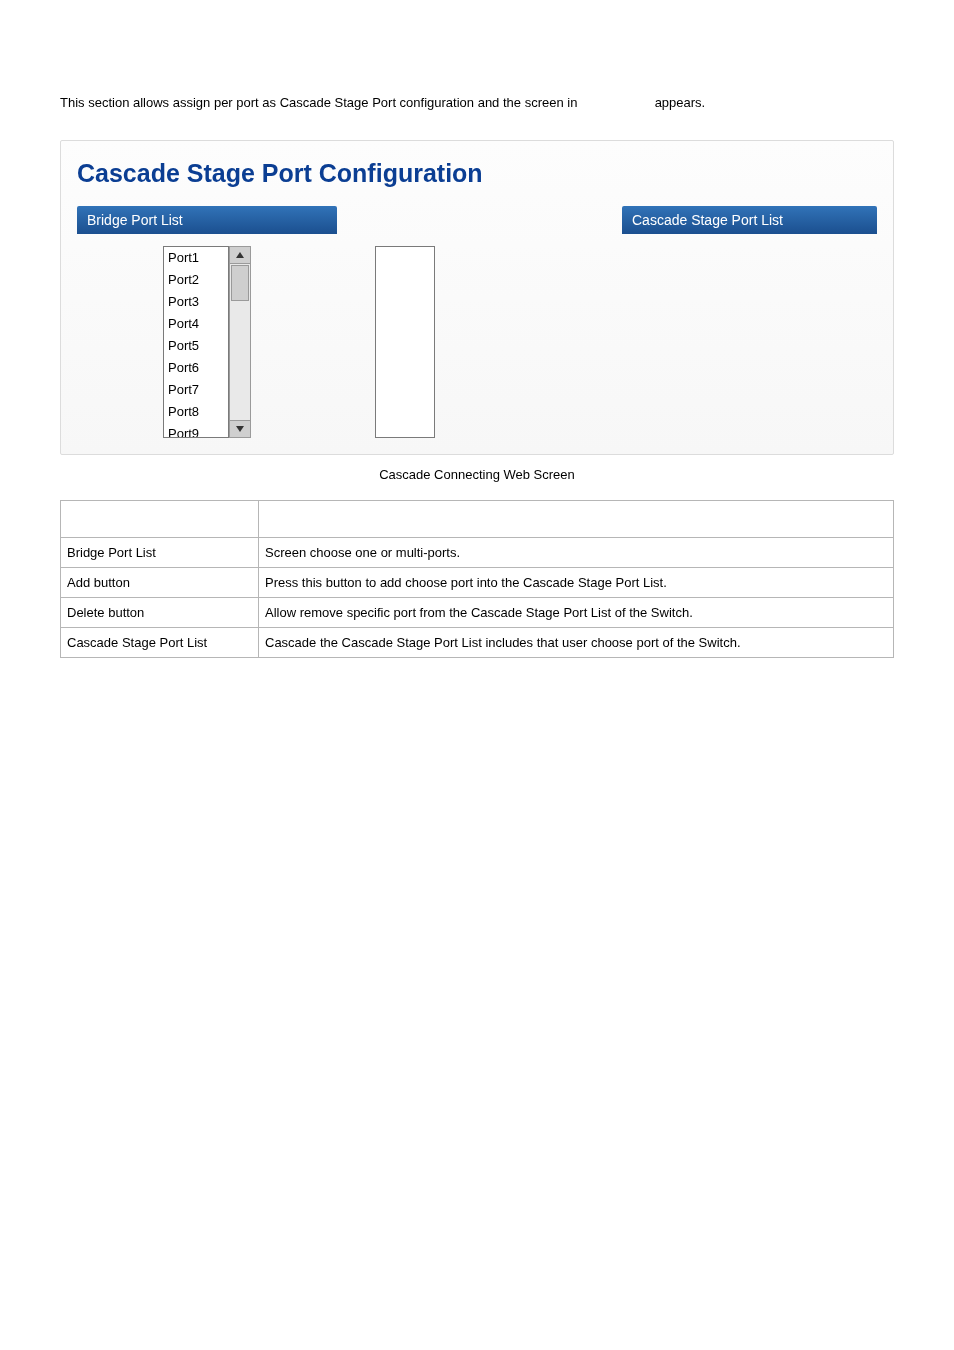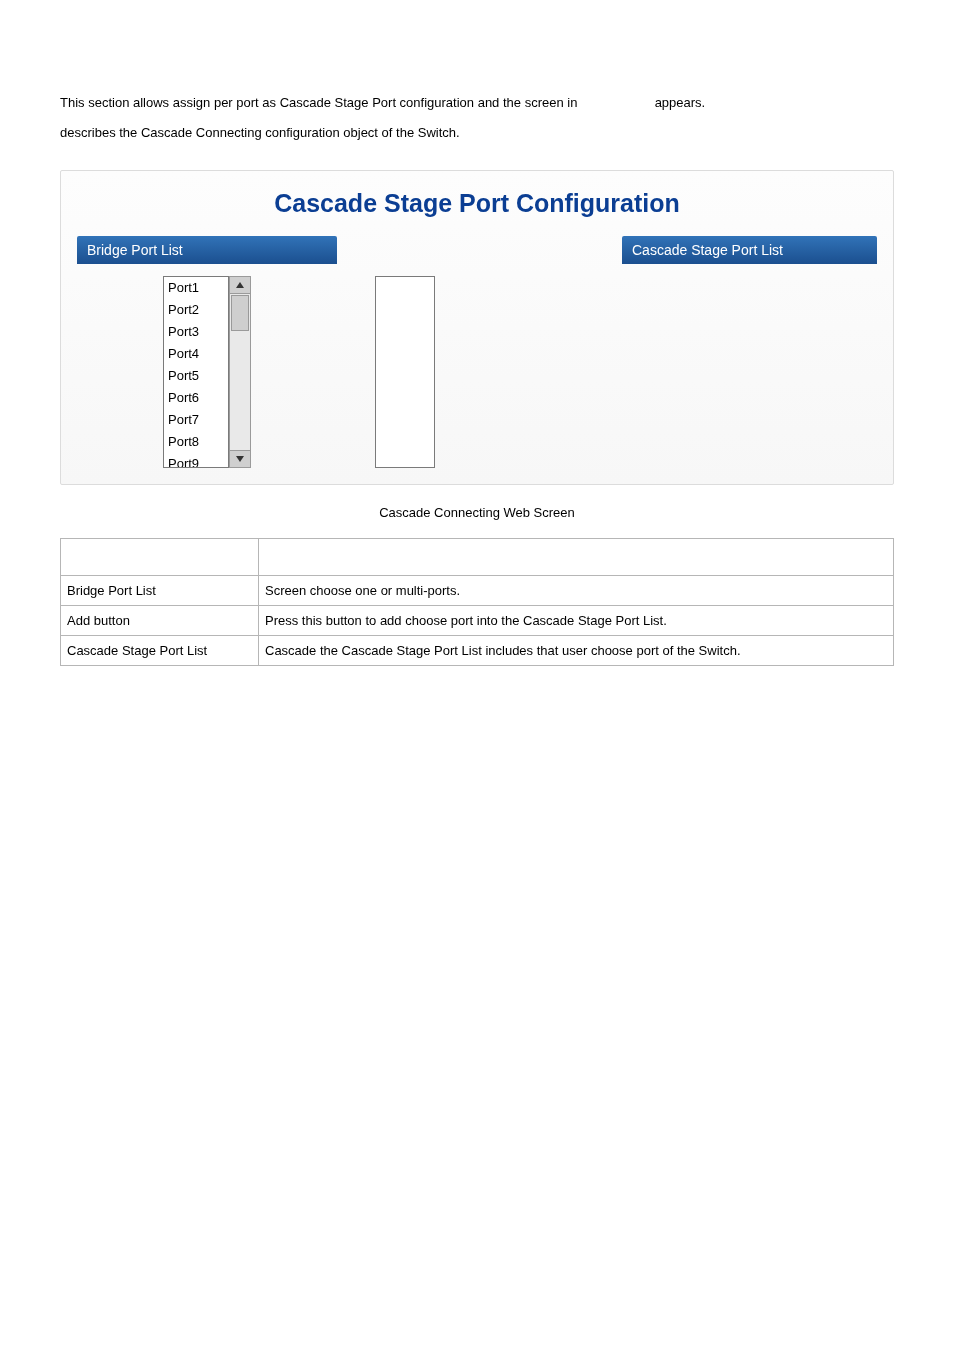--- a/index.html
+++ b/index.html
@@ -1,19 +1,19 @@
 <!DOCTYPE html>
 <html><head>
 <meta charset="utf-8">
 <style>
   html,body{margin:0;padding:0;background:#fff;font-family:Arial,Helvetica,sans-serif;color:#000}
   .page{width:954px;min-height:1350px;margin:0 auto;box-sizing:border-box;padding:88px 60px 30px 60px}
   .intro{font-size:13px;line-height:30px;color:#000}
   .panel{margin-top:22px;border:1px solid #dcdcdc;background:#ffffff;background:linear-gradient(#fdfdfd,#f7f7f7);padding:18px 16px 16px 16px;border-radius:2px}
-  .panel-title{font-family:Verdana,Geneva,sans-serif;font-size:25px;font-weight:700;color:#0b3e93;text-align:center;margin-bottom:18px}
+  .panel-title{font-family:Verdana,Geneva,sans-serif;font-size:25px;font-weight:700;color:#0b3e93;text-align:left;margin-bottom:18px}
   .head-row{display:flex;gap:10px}
   .head-cell{color:#fff;background:#1f5aa3;background:linear-gradient(#3173b8,#1b4f8f);font-size:14px;padding:6px 10px;border-radius:2px 2px 0 0;box-sizing:border-box}
   .head-cell.left{flex:0 0 260px}
   .head-cell.mid{flex:1 1 auto;background:none;color:transparent}
   .head-cell.right{flex:0 0 255px;text-align:left}
   .body-row{display:flex;gap:8px;align-items:center;padding-top:6px}
   .col-left{flex:0 0 260px;display:flex;justify-content:center;align-items:flex-start;padding-top:6px}
   .col-mid{flex:1 1 auto;display:flex;flex-direction:column;justify-content:center;align-items:center;gap:30px;padding-top:38px}
   .col-right{flex:0 0 255px;display:flex;justify-content:flex-start;padding-left:30px;padding-top:6px}
   .listbox-wrap{position:relative;width:88px;height:192px}
@@ -21,37 +21,36 @@
   .listbox .item{padding:1px 4px;line-height:20px;white-space:nowrap}
   .scroll{position:absolute;right:0;top:0;bottom:0;width:22px;background:#e6e6e6;display:flex;flex-direction:column}
   .scroll .btn{height:18px;background:#cfcfcf;border:1px solid #9a9a9a;box-sizing:border-box;display:flex;align-items:center;justify-content:center}
   .scroll .btn svg{display:block}
   .scroll .track{flex:1 1 auto;background:#e9e9e9;border-left:1px solid #9a9a9a;border-right:1px solid #9a9a9a;box-sizing:border-box;position:relative}
   .scroll .thumb{position:absolute;left:1px;right:1px;top:1px;height:36px;background:#cfcfcf;border:1px solid #9a9a9a;box-sizing:border-box}
   .btn3d{display:inline-block;background:#e6e6e6;color:#333;border:1px solid #8a8a8a;border-bottom:2px solid #6d6d6d;font-size:14px;padding:4px 12px;cursor:default;text-align:center;border-radius:1px}
   .btn3d.add{width:50px}
   .btn3d.del{width:66px}
   .empty-box{width:58px;height:190px;border:1px solid #7a7a7a;background:#fff}
-  .shot-caption{font-size:13px;text-align:center;margin-top:20px}
+  .shot-caption{font-size:13px;text-align:center;margin-top:12px}
   table.desc{width:100%;border-collapse:collapse;margin-top:18px;font-size:13px}
   table.desc th,table.desc td{border:1px solid #b6b6b6;padding:7px 6px;text-align:left;vertical-align:middle}
   table.desc thead th{background:#fff;font-weight:400;height:22px}
   table.desc td.k{width:185px}
   .table-caption{font-size:13px;text-align:center;margin-top:22px}
 </style>
 </head>
 <body>
 
 <div class="page">
 
   <div class="intro">
     <span>This section allows assign per port as Cascade Stage Port configuration and the screen in </span>
     <span style="display:inline-block;width:70px"></span>
     <span> appears.</span><br>
-    <span>describes the Cascade Connecting configuration object of the Switch.</span>
   </div>
 
   <div class="panel">
     <div class="panel-title">Cascade Stage Port Configuration</div>
 
     <div class="head-row">
       <div class="head-cell left">Bridge Port List</div>
       <div class="head-cell mid">.</div>
       <div class="head-cell right">Cascade Stage Port List</div>
     </div>
@@ -107,20 +106,24 @@
     <tbody>
       <tr>
         <td class="k">Bridge Port List</td>
         <td>Screen choose one or multi-ports.</td>
       </tr>
       <tr>
         <td class="k">Add button</td>
         <td>Press this button to add choose port into the Cascade Stage Port List.</td>
       </tr>
       <tr>
+        <td class="k">Delete button</td>
+        <td>Allow remove specific port from the Cascade Stage Port List of the Switch.</td>
+      </tr>
+      <tr>
         <td class="k">Cascade Stage Port List</td>
         <td>Cascade the Cascade Stage Port List includes that user choose port of the Switch.</td>
       </tr>
     </tbody>
   </table>
 
 
 </div>
 
 </body></html>

